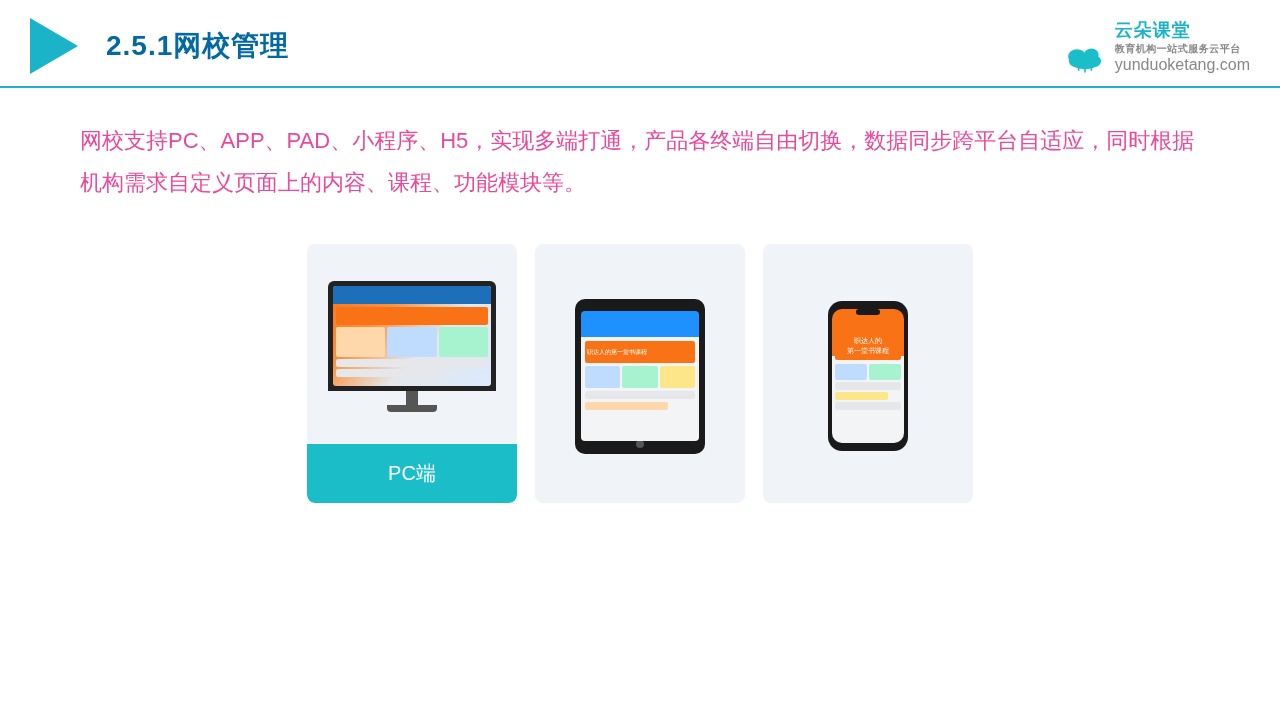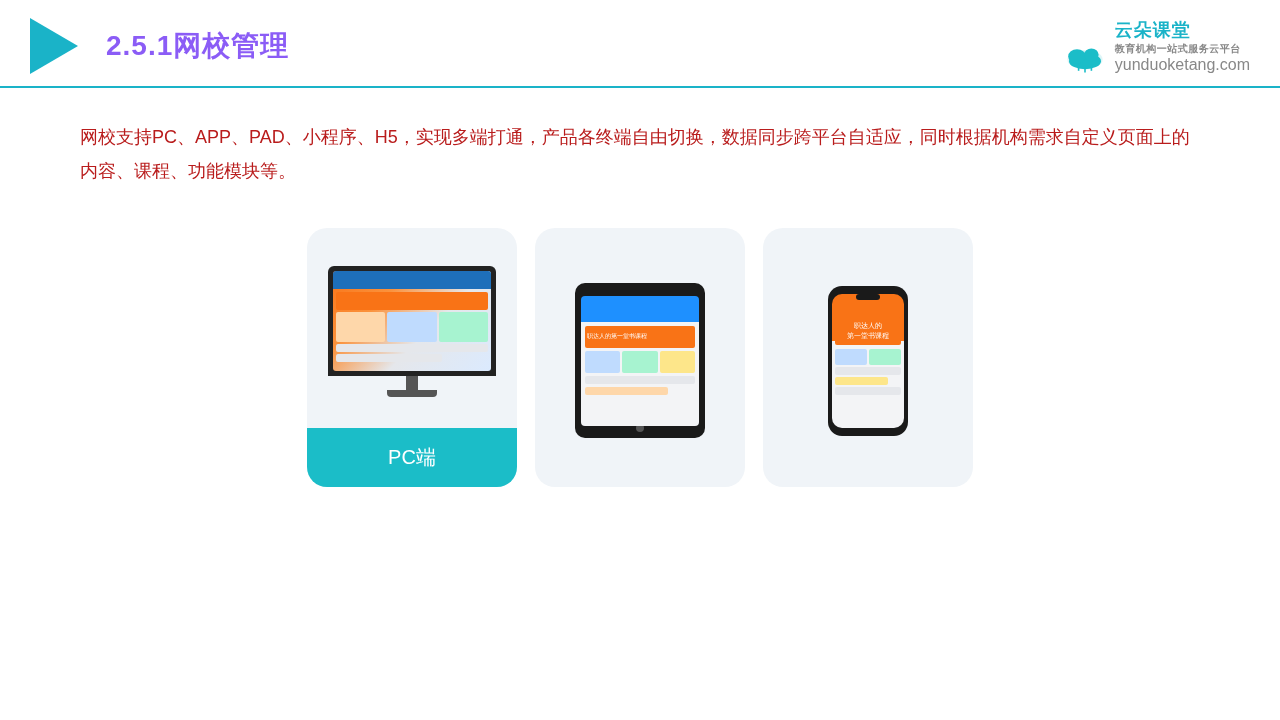--- a/index.html
+++ b/index.html
@@ -28,21 +28,21 @@
       width: 0;
       height: 0;
       border-top: 28px solid transparent;
       border-bottom: 28px solid transparent;
       border-left: 48px solid #1ab3c8;
       margin-right: 10px;
     }
     .page-title {
       font-size: 28px;
       font-weight: 700;
-      color: #8b5cf6;
+      color: #0369a1;
       letter-spacing: 1px;
     }
     .header-right {
       display: flex;
       flex-direction: column;
       align-items: center;
     }
     .brand-logo {
       display: flex;
       align-items: flex-end;
@@ -65,36 +65,36 @@
       font-weight: bold;
     }
     .brand-url {
       font-size: 16px;
       color: #888;
     }
 
     
     .description {
       padding: 32px 80px 20px 80px;
-      font-size: 18px;
-      color: #b91c1c;
+      font-size: 22px;
+      color: #ec4899;
       line-height: 1.9;
     }
 
     
     .cards-container {
       display: flex;
       justify-content: center;
       gap: 18px;
       padding: 20px 60px 20px 60px;
     }
 
     .card {
       background: #f0f4f8;
-      border-radius: 20px;
+      border-radius: 8px;
       width: 210px;
       display: flex;
       flex-direction: column;
       overflow: hidden;
     }
 
     .card-image-area {
       flex: 1;
       display: flex;
       align-items: center;

